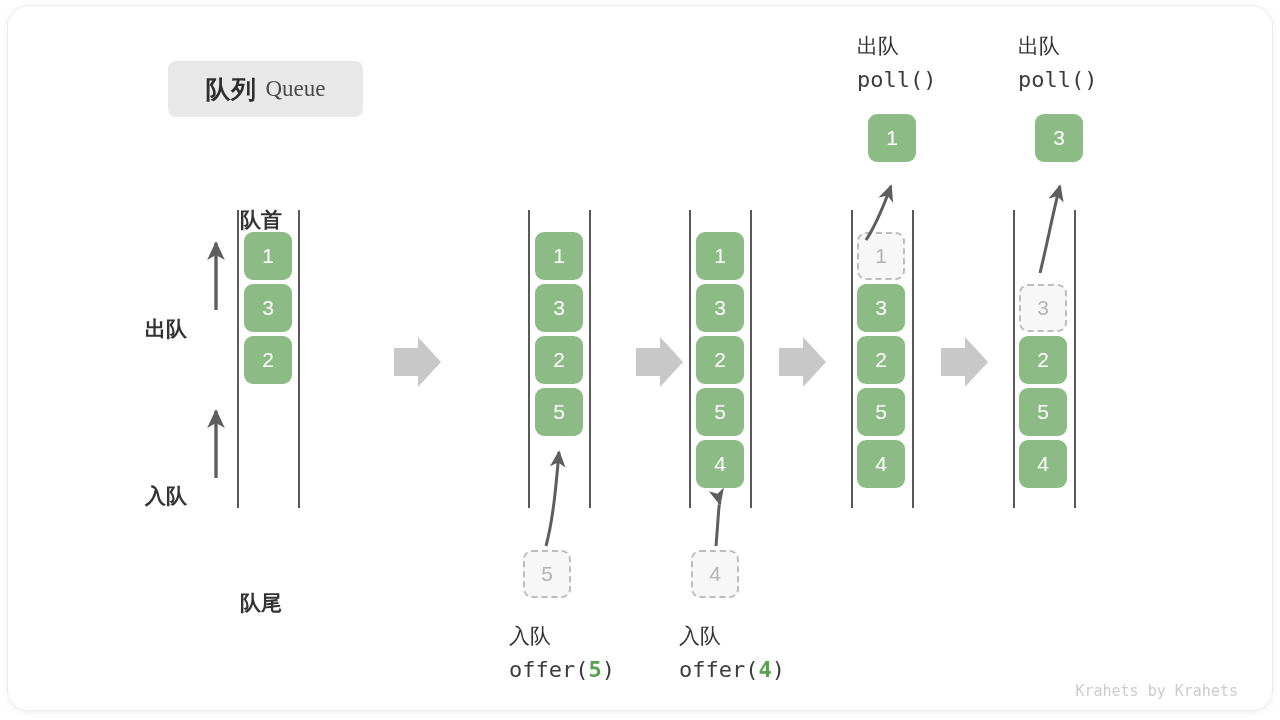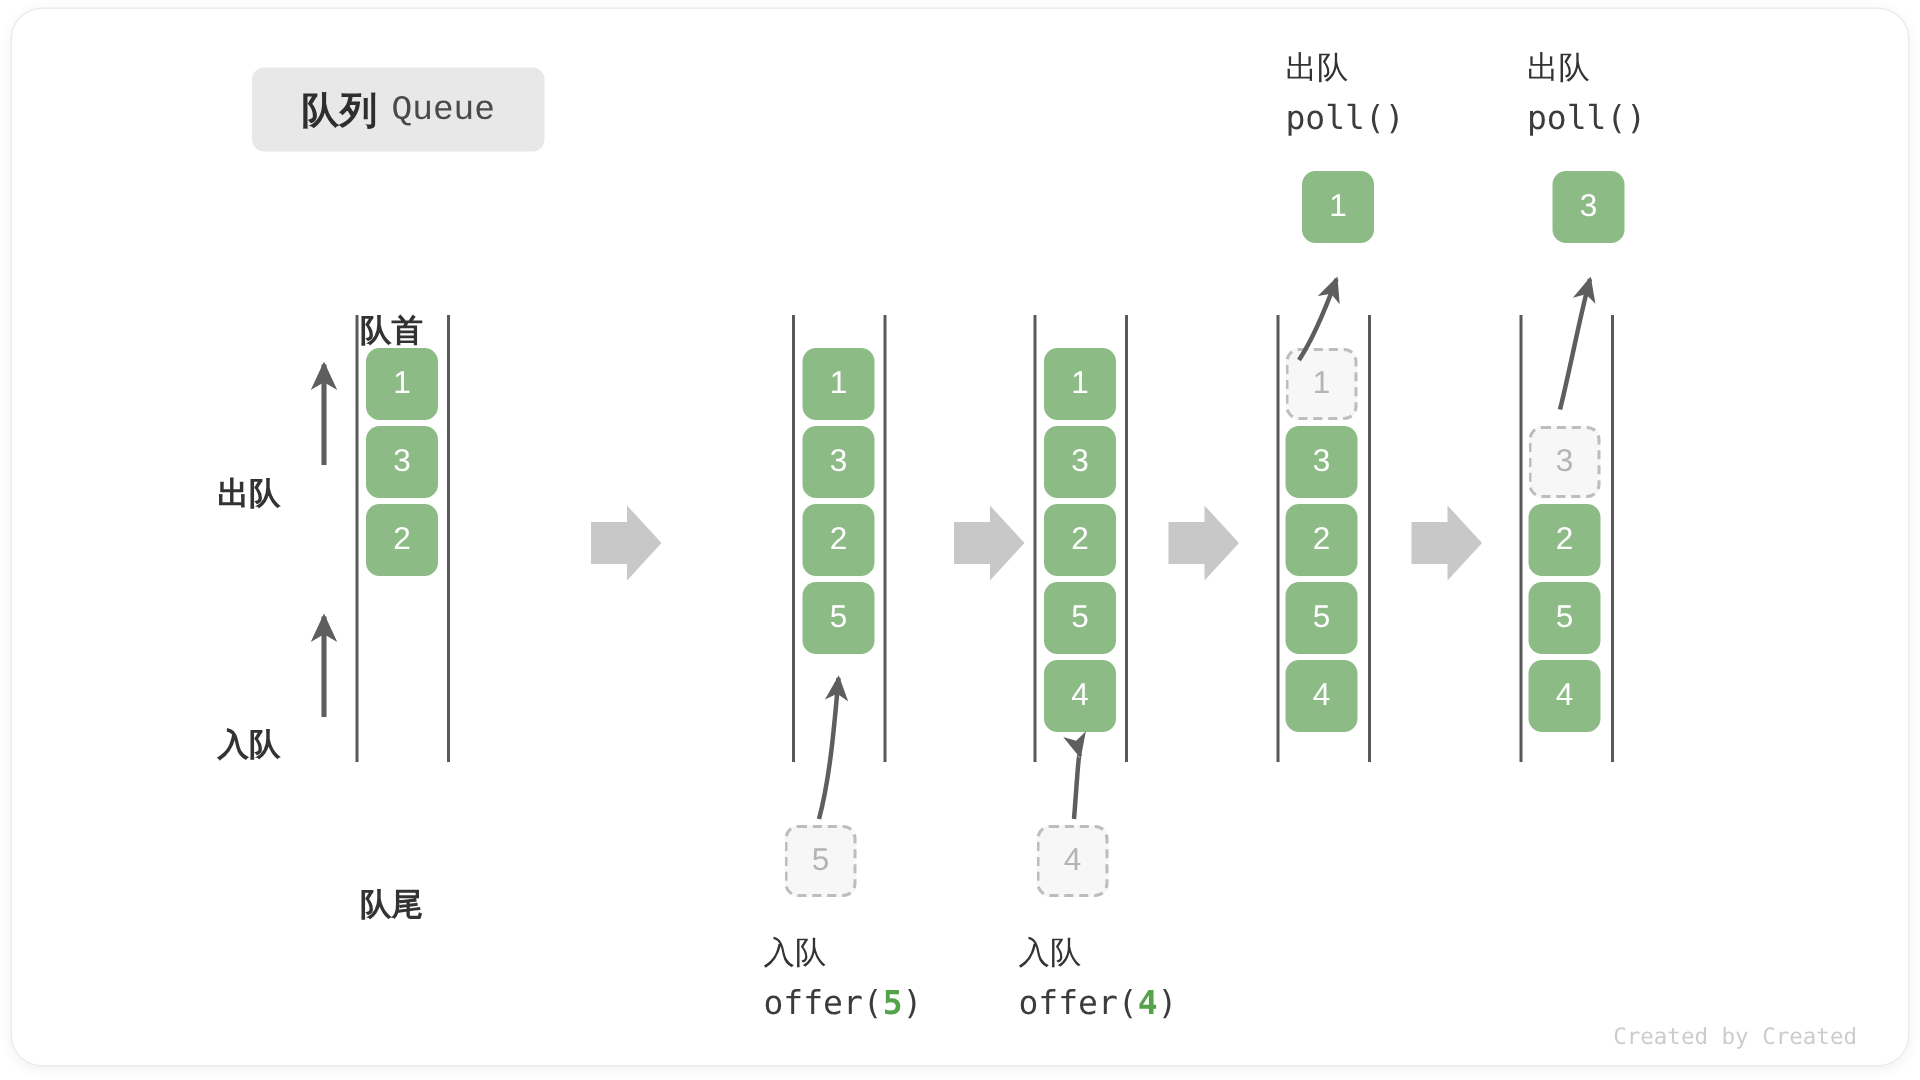--- a/index.html
+++ b/index.html
@@ -23,39 +23,39 @@
     background: #ffffff;
     border-radius: 20px;
     box-shadow: 0 0 0 1px #ececec, 0 2px 10px rgba(0,0,0,0.07);
     box-sizing: border-box;
   }
 
   
   .title-badge {
     position: absolute;
     left: 168px;
-    top: 45px;
+    top: 61px;
     width: 195px;
     height: 56px;
     background: #e8e8e8;
     border-radius: 8px;
     display: flex;
     align-items: center;
     justify-content: center;
     gap: 9px;
     white-space: nowrap;
   }
   .title-cn {
     font-size: 25px;
     font-weight: bold;
     color: #2e2e2e;
     letter-spacing: 0.5px;
   }
   .title-en {
-    font-family: Liberation Mono, monospace;
+    font-family: Liberation Serif, serif;
     font-size: 23px;
     color: #4a4a4a;
   }
 
   
   .lbl-cn-bold {
     position: absolute;
     font-size: 21px;
     font-weight: bold;
     color: #333333;
@@ -249,14 +249,14 @@
 
     <g>
       <path d="M866,240 C876,225 884,205 891,186" stroke="#5e5e5e" stroke-width="3" fill="none" marker-end="url(#thinArrow)"></path>
     </g>
 
     <g>
       <path d="M1040,273 C1047,245 1053,212 1060,186" stroke="#5e5e5e" stroke-width="3" fill="none" marker-end="url(#thinArrow)"></path>
     </g>
   </svg>
 
-  <div class="footer">Created by Created</div>
+  <div class="footer">Krahets by Krahets</div>
 </div>
 
 </body></html>

